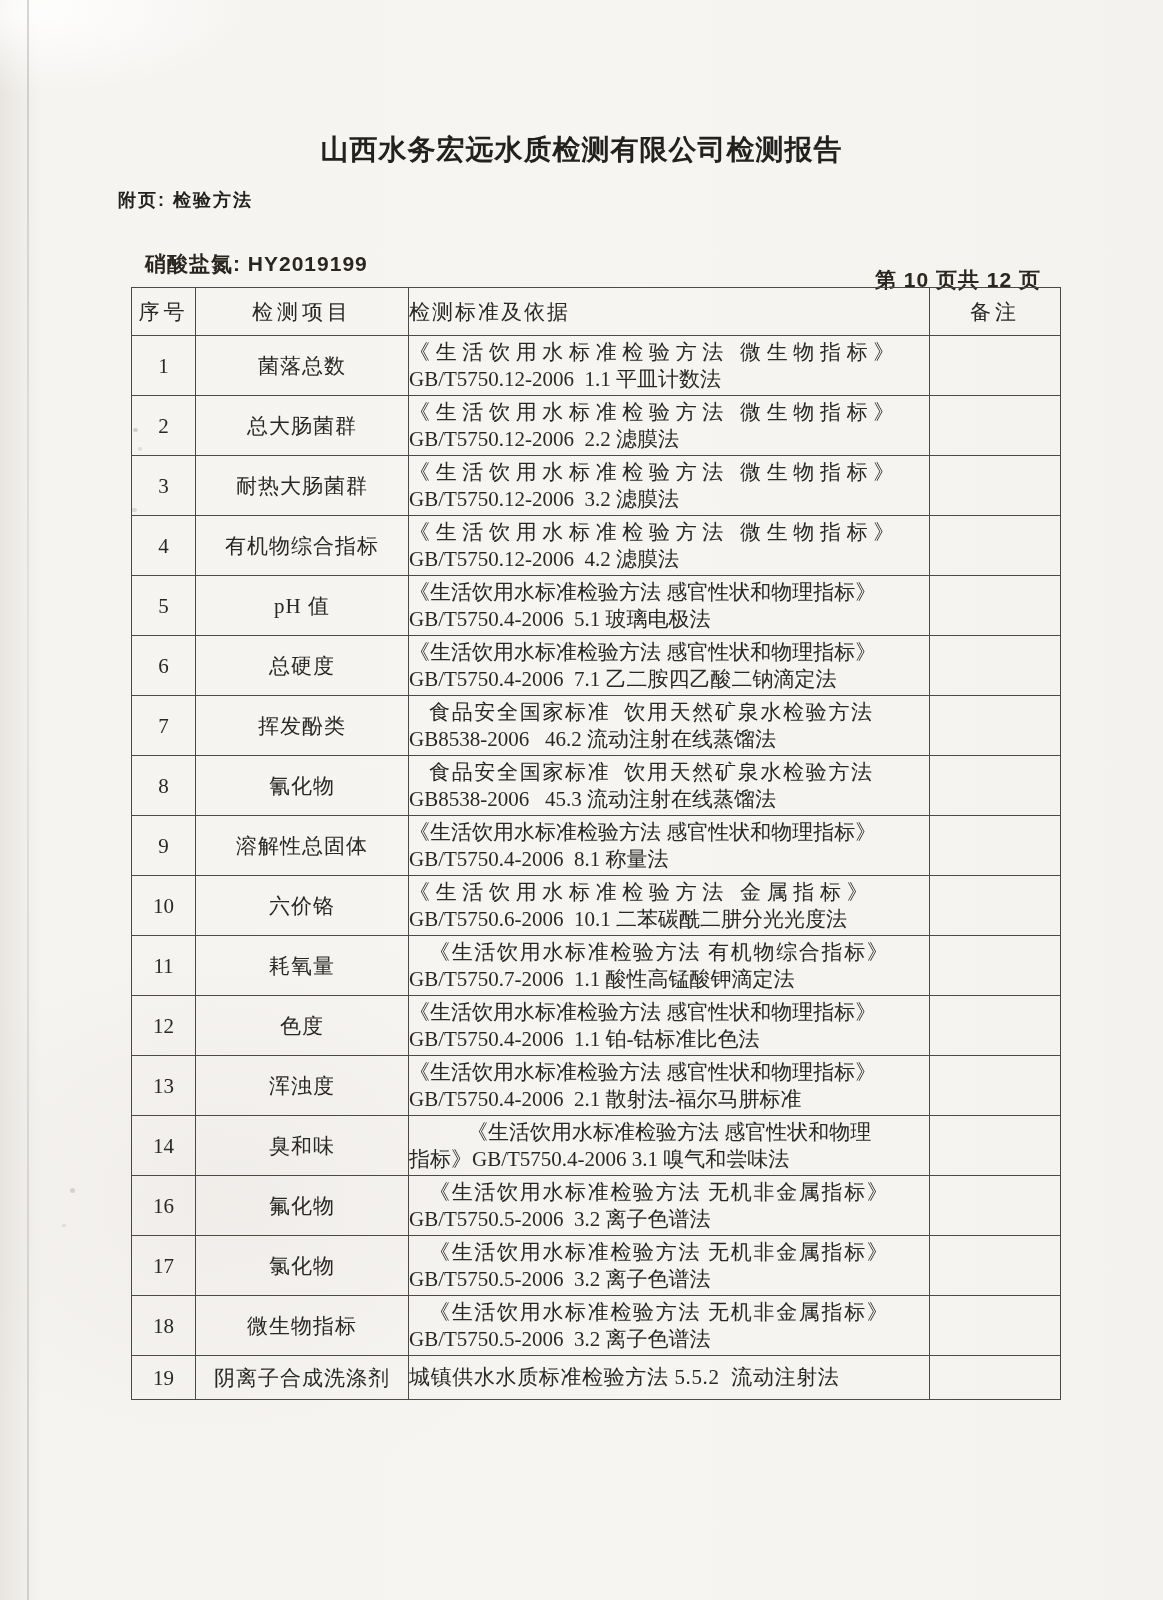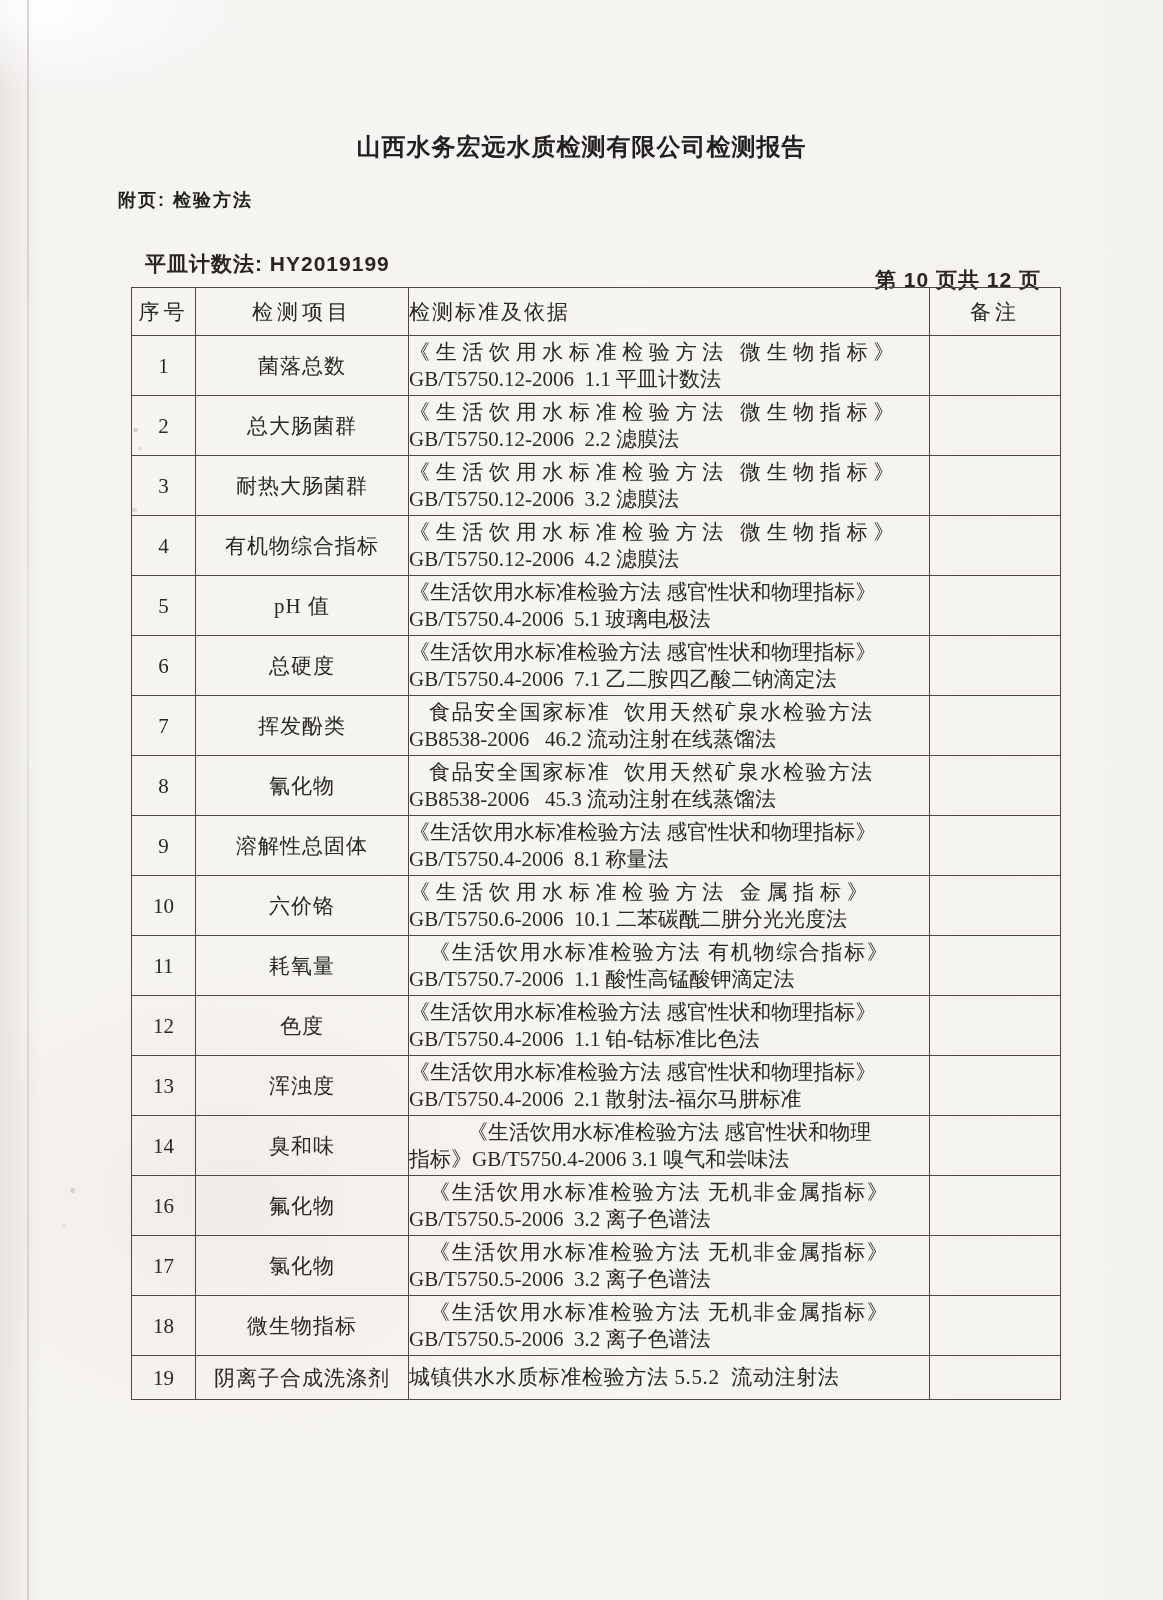--- a/index.html
+++ b/index.html
@@ -24,21 +24,21 @@
   .speck{position:absolute;background:rgba(110,106,100,.28);border-radius:50%;filter:blur(.6px);}
   .sp1{left:133px;top:428px;width:5px;height:4px;}
   .sp2{left:138px;top:447px;width:4px;height:4px;opacity:.6;}
   .sp3{left:131px;top:508px;width:6px;height:4px;opacity:.7;}
   .sp4{left:70px;top:1188px;width:5px;height:5px;opacity:.8;}
   .sp5{left:62px;top:1224px;width:4px;height:3px;opacity:.6;}
 
   .title{
     position:absolute;top:131px;left:0;width:100%;
     text-align:center;font-family:"Liberation Sans","DejaVu Sans",sans-serif;
-    font-size:24px;font-weight:700;letter-spacing:1px;color:#23211f;
+    font-size:28px;font-weight:700;letter-spacing:1px;color:#23211f;
   }
   .subtitle{
     position:absolute;top:188px;left:118px;
     font-family:"Liberation Sans","DejaVu Sans",sans-serif;
     font-size:18px;font-weight:700;letter-spacing:2px;color:#24221f;
   }
   .meta-row{position:absolute;top:250px;left:0;width:100%;height:28px;}
   .report-no{
     position:absolute;left:145px;top:0;
     font-family:"Liberation Sans","DejaVu Sans",sans-serif;
@@ -89,21 +89,21 @@
 <div class="speck sp1"></div>
 <div class="speck sp2"></div>
 <div class="speck sp3"></div>
 <div class="speck sp4"></div>
 <div class="speck sp5"></div>
 
 <div class="title">山西水务宏远水质检测有限公司检测报告</div>
 <div class="subtitle">附页: 检验方法</div>
 
 <div class="meta-row">
-  <span class="report-no">平皿计数法: HY2019199</span>
+  <span class="report-no">硝酸盐氮: HY2019199</span>
   <span class="page-indicator">第 10 页共 12 页</span>
 </div>
 
 <table class="methods">
   <colgroup>
     <col class="c-no">
       <col class="c-item">
       <col class="c-std">
       <col class="c-remark">
   </colgroup>

